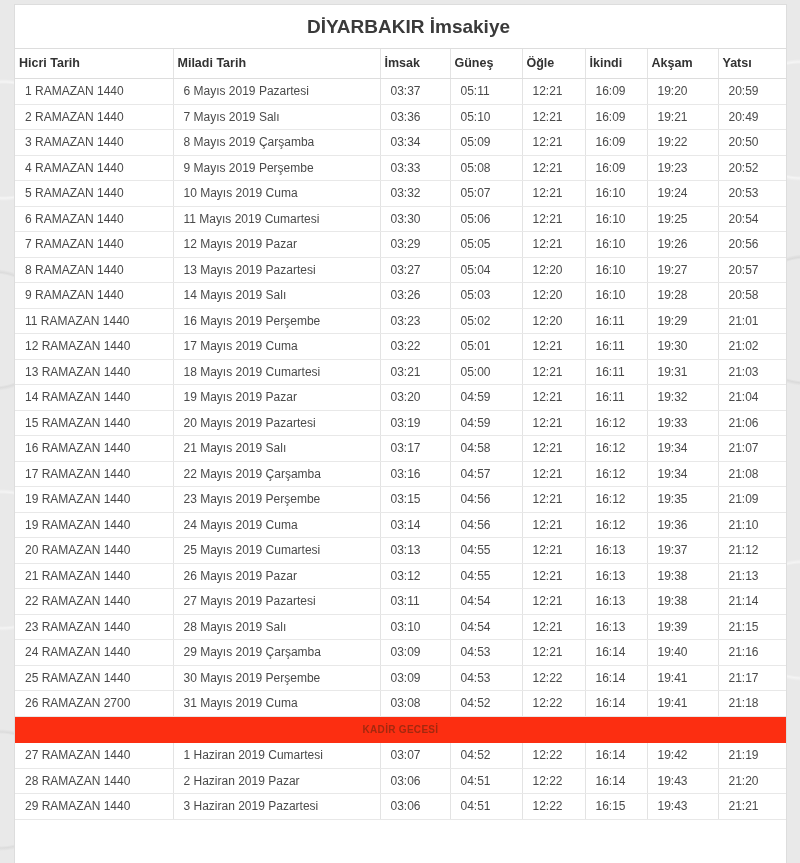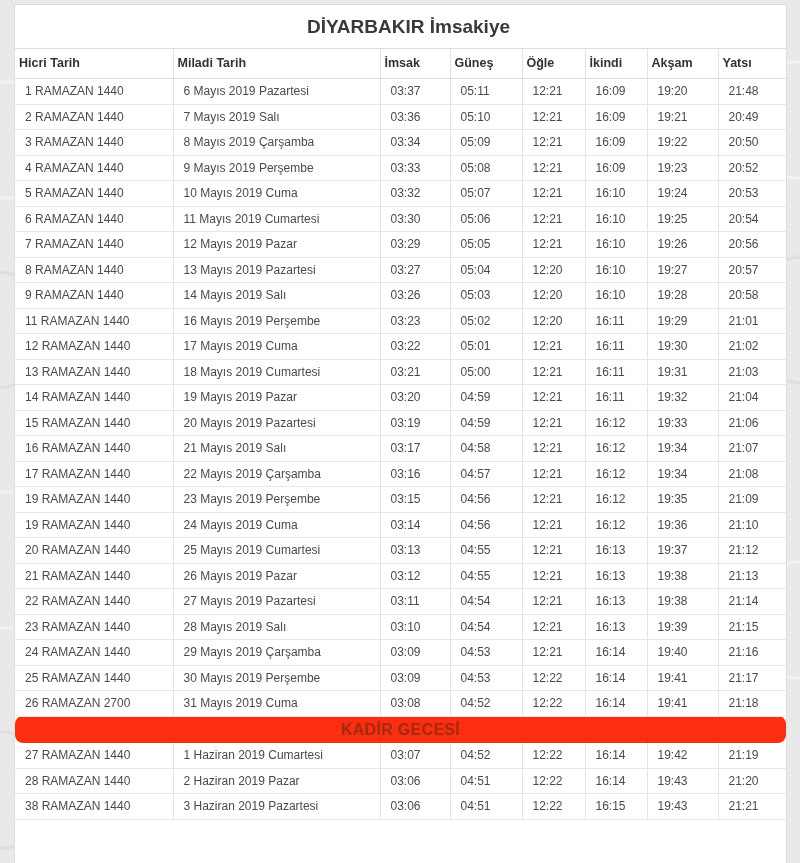--- a/index.html
+++ b/index.html
@@ -67,26 +67,25 @@
     overflow: hidden;
     white-space: nowrap;
   }
   table.imsakiye th + th,
   table.imsakiye tr.data-row td + td {
     border-left: 1px solid #e3e3e3;
   }
   tr.banner-row td {
     text-align: center;
     font-weight: bold;
-    font-size: 16px;
+    font-size: 10px;
     line-height: 12.5px;
     padding: 7px 12px;
     border-bottom: none;
     letter-spacing: 0.3px;
-    border-radius: 8px;
   }
 </style>
 </head>
 <body>
 
 <div class="card">
   <div class="card-title">DİYARBAKIR İmsakiye</div>
   <table class="imsakiye">
     <colgroup id="colgroup">
         <col style="width: 158px;">
@@ -112,21 +111,21 @@
     </thead>
     <tbody id="table-body">
         <tr class="data-row">
           <td>1 RAMAZAN 1440</td>
           <td>6 Mayıs 2019 Pazartesi</td>
           <td>03:37</td>
           <td>05:11</td>
           <td>12:21</td>
           <td>16:09</td>
           <td>19:20</td>
-          <td>21:48</td>
+          <td>20:59</td>
         </tr>
         <tr class="data-row">
           <td>2 RAMAZAN 1440</td>
           <td>7 Mayıs 2019 Salı</td>
           <td>03:36</td>
           <td>05:10</td>
           <td>12:21</td>
           <td>16:09</td>
           <td>19:21</td>
           <td>20:49</td>
@@ -378,21 +377,21 @@
           <td>28 RAMAZAN 1440</td>
           <td>2 Haziran 2019 Pazar</td>
           <td>03:06</td>
           <td>04:51</td>
           <td>12:22</td>
           <td>16:14</td>
           <td>19:43</td>
           <td>21:20</td>
         </tr>
         <tr class="data-row">
-          <td>38 RAMAZAN 1440</td>
+          <td>29 RAMAZAN 1440</td>
           <td>3 Haziran 2019 Pazartesi</td>
           <td>03:06</td>
           <td>04:51</td>
           <td>12:22</td>
           <td>16:15</td>
           <td>19:43</td>
           <td>21:21</td>
         </tr>
       </tbody>
   </table>

